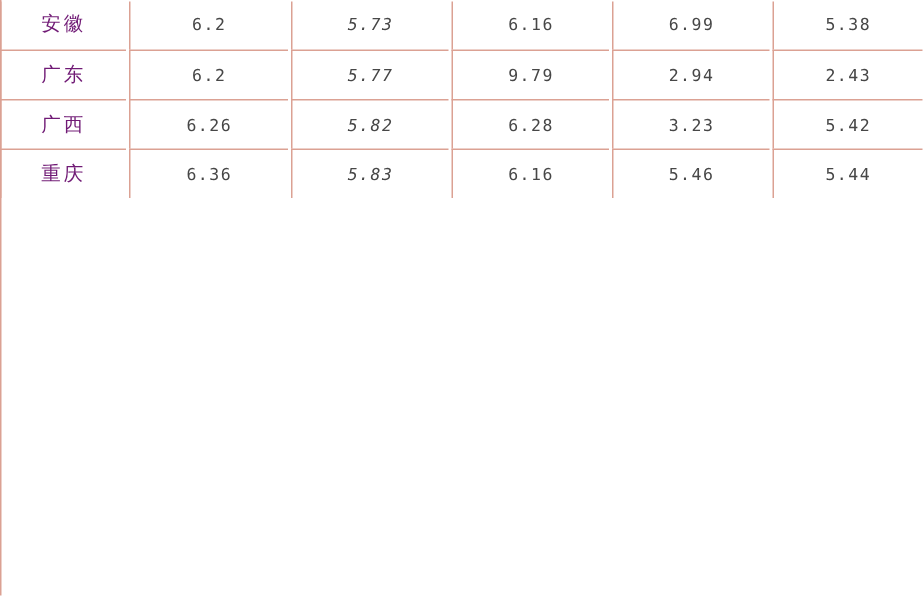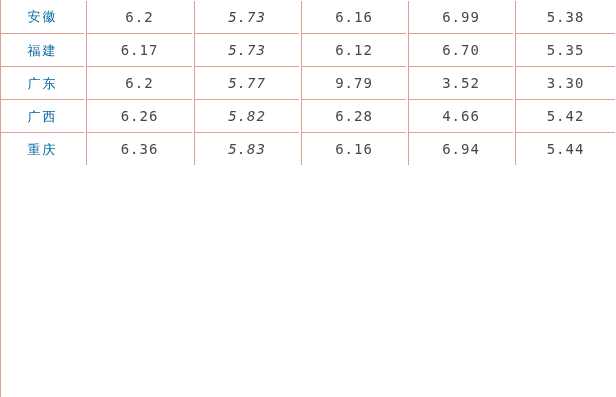--- a/index.html
+++ b/index.html
@@ -69,26 +69,26 @@
     top: 0;
     width: 1px;
     height: 397px;
     background: #dba193;
   }
 
   .name-text {
     font-family: "DejaVu Sans", "Liberation Sans", sans-serif;
     font-size: 13px;
     letter-spacing: 2px;
-    color: #0369a1;
+    color: #701a75;
   }
 
   .num-text {
     font-family: "DejaVu Sans Mono", "Liberation Mono", monospace;
-    font-size: 14px;
+    font-size: 11px;
     letter-spacing: 1px;
     color: #474747;
   }
 
   .col-name   { width: 85px; }
   .col-v0     { width: 108px; }
   .col-v1     { width: 107px; font-style: italic; }
   .col-v2     { width: 107px; }
   .col-v3     { width: 107px; }
   .col-v4     { width: 102px; }
@@ -128,137 +128,105 @@
         </td>
         <td class="col-v4">
           <div class="cellbox">
             <span class="num-text">5.38</span>
           </div>
         </td>
       </tr>
       <tr>
         <td class="col-name">
           <div class="cellbox">
-            <span class="name-text">福建</span>
-          </div>
-        </td>
-        <td class="col-v0">
-          <div class="cellbox">
-            <span class="num-text">6.17</span>
-          </div>
-        </td>
-        <td class="col-v1">
-          <div class="cellbox">
-            <span class="num-text">5.73</span>
-          </div>
-        </td>
-        <td class="col-v2">
-          <div class="cellbox">
-            <span class="num-text">6.12</span>
-          </div>
-        </td>
-        <td class="col-v3">
-          <div class="cellbox">
-            <span class="num-text">6.70</span>
-          </div>
-        </td>
-        <td class="col-v4">
-          <div class="cellbox">
-            <span class="num-text">5.35</span>
+            <span class="name-text">广东</span>
+          </div>
+        </td>
+        <td class="col-v0">
+          <div class="cellbox">
+            <span class="num-text">6.2</span>
+          </div>
+        </td>
+        <td class="col-v1">
+          <div class="cellbox">
+            <span class="num-text">5.77</span>
+          </div>
+        </td>
+        <td class="col-v2">
+          <div class="cellbox">
+            <span class="num-text">9.79</span>
+          </div>
+        </td>
+        <td class="col-v3">
+          <div class="cellbox">
+            <span class="num-text">2.94</span>
+          </div>
+        </td>
+        <td class="col-v4">
+          <div class="cellbox">
+            <span class="num-text">2.43</span>
           </div>
         </td>
       </tr>
       <tr>
         <td class="col-name">
           <div class="cellbox">
-            <span class="name-text">广东</span>
-          </div>
-        </td>
-        <td class="col-v0">
-          <div class="cellbox">
-            <span class="num-text">6.2</span>
-          </div>
-        </td>
-        <td class="col-v1">
-          <div class="cellbox">
-            <span class="num-text">5.77</span>
-          </div>
-        </td>
-        <td class="col-v2">
-          <div class="cellbox">
-            <span class="num-text">9.79</span>
-          </div>
-        </td>
-        <td class="col-v3">
-          <div class="cellbox">
-            <span class="num-text">3.52</span>
-          </div>
-        </td>
-        <td class="col-v4">
-          <div class="cellbox">
-            <span class="num-text">3.30</span>
+            <span class="name-text">广西</span>
+          </div>
+        </td>
+        <td class="col-v0">
+          <div class="cellbox">
+            <span class="num-text">6.26</span>
+          </div>
+        </td>
+        <td class="col-v1">
+          <div class="cellbox">
+            <span class="num-text">5.82</span>
+          </div>
+        </td>
+        <td class="col-v2">
+          <div class="cellbox">
+            <span class="num-text">6.28</span>
+          </div>
+        </td>
+        <td class="col-v3">
+          <div class="cellbox">
+            <span class="num-text">3.23</span>
+          </div>
+        </td>
+        <td class="col-v4">
+          <div class="cellbox">
+            <span class="num-text">5.42</span>
           </div>
         </td>
       </tr>
       <tr>
         <td class="col-name">
           <div class="cellbox">
-            <span class="name-text">广西</span>
-          </div>
-        </td>
-        <td class="col-v0">
-          <div class="cellbox">
-            <span class="num-text">6.26</span>
-          </div>
-        </td>
-        <td class="col-v1">
-          <div class="cellbox">
-            <span class="num-text">5.82</span>
-          </div>
-        </td>
-        <td class="col-v2">
-          <div class="cellbox">
-            <span class="num-text">6.28</span>
-          </div>
-        </td>
-        <td class="col-v3">
-          <div class="cellbox">
-            <span class="num-text">4.66</span>
-          </div>
-        </td>
-        <td class="col-v4">
-          <div class="cellbox">
-            <span class="num-text">5.42</span>
-          </div>
-        </td>
-      </tr>
-      <tr>
-        <td class="col-name">
-          <div class="cellbox">
             <span class="name-text">重庆</span>
           </div>
         </td>
         <td class="col-v0">
           <div class="cellbox">
             <span class="num-text">6.36</span>
           </div>
         </td>
         <td class="col-v1">
           <div class="cellbox">
             <span class="num-text">5.83</span>
           </div>
         </td>
         <td class="col-v2">
           <div class="cellbox">
             <span class="num-text">6.16</span>
           </div>
         </td>
         <td class="col-v3">
           <div class="cellbox">
-            <span class="num-text">6.94</span>
+            <span class="num-text">5.46</span>
           </div>
         </td>
         <td class="col-v4">
           <div class="cellbox">
             <span class="num-text">5.44</span>
           </div>
         </td>
       </tr>
     </tbody>
 </table>

